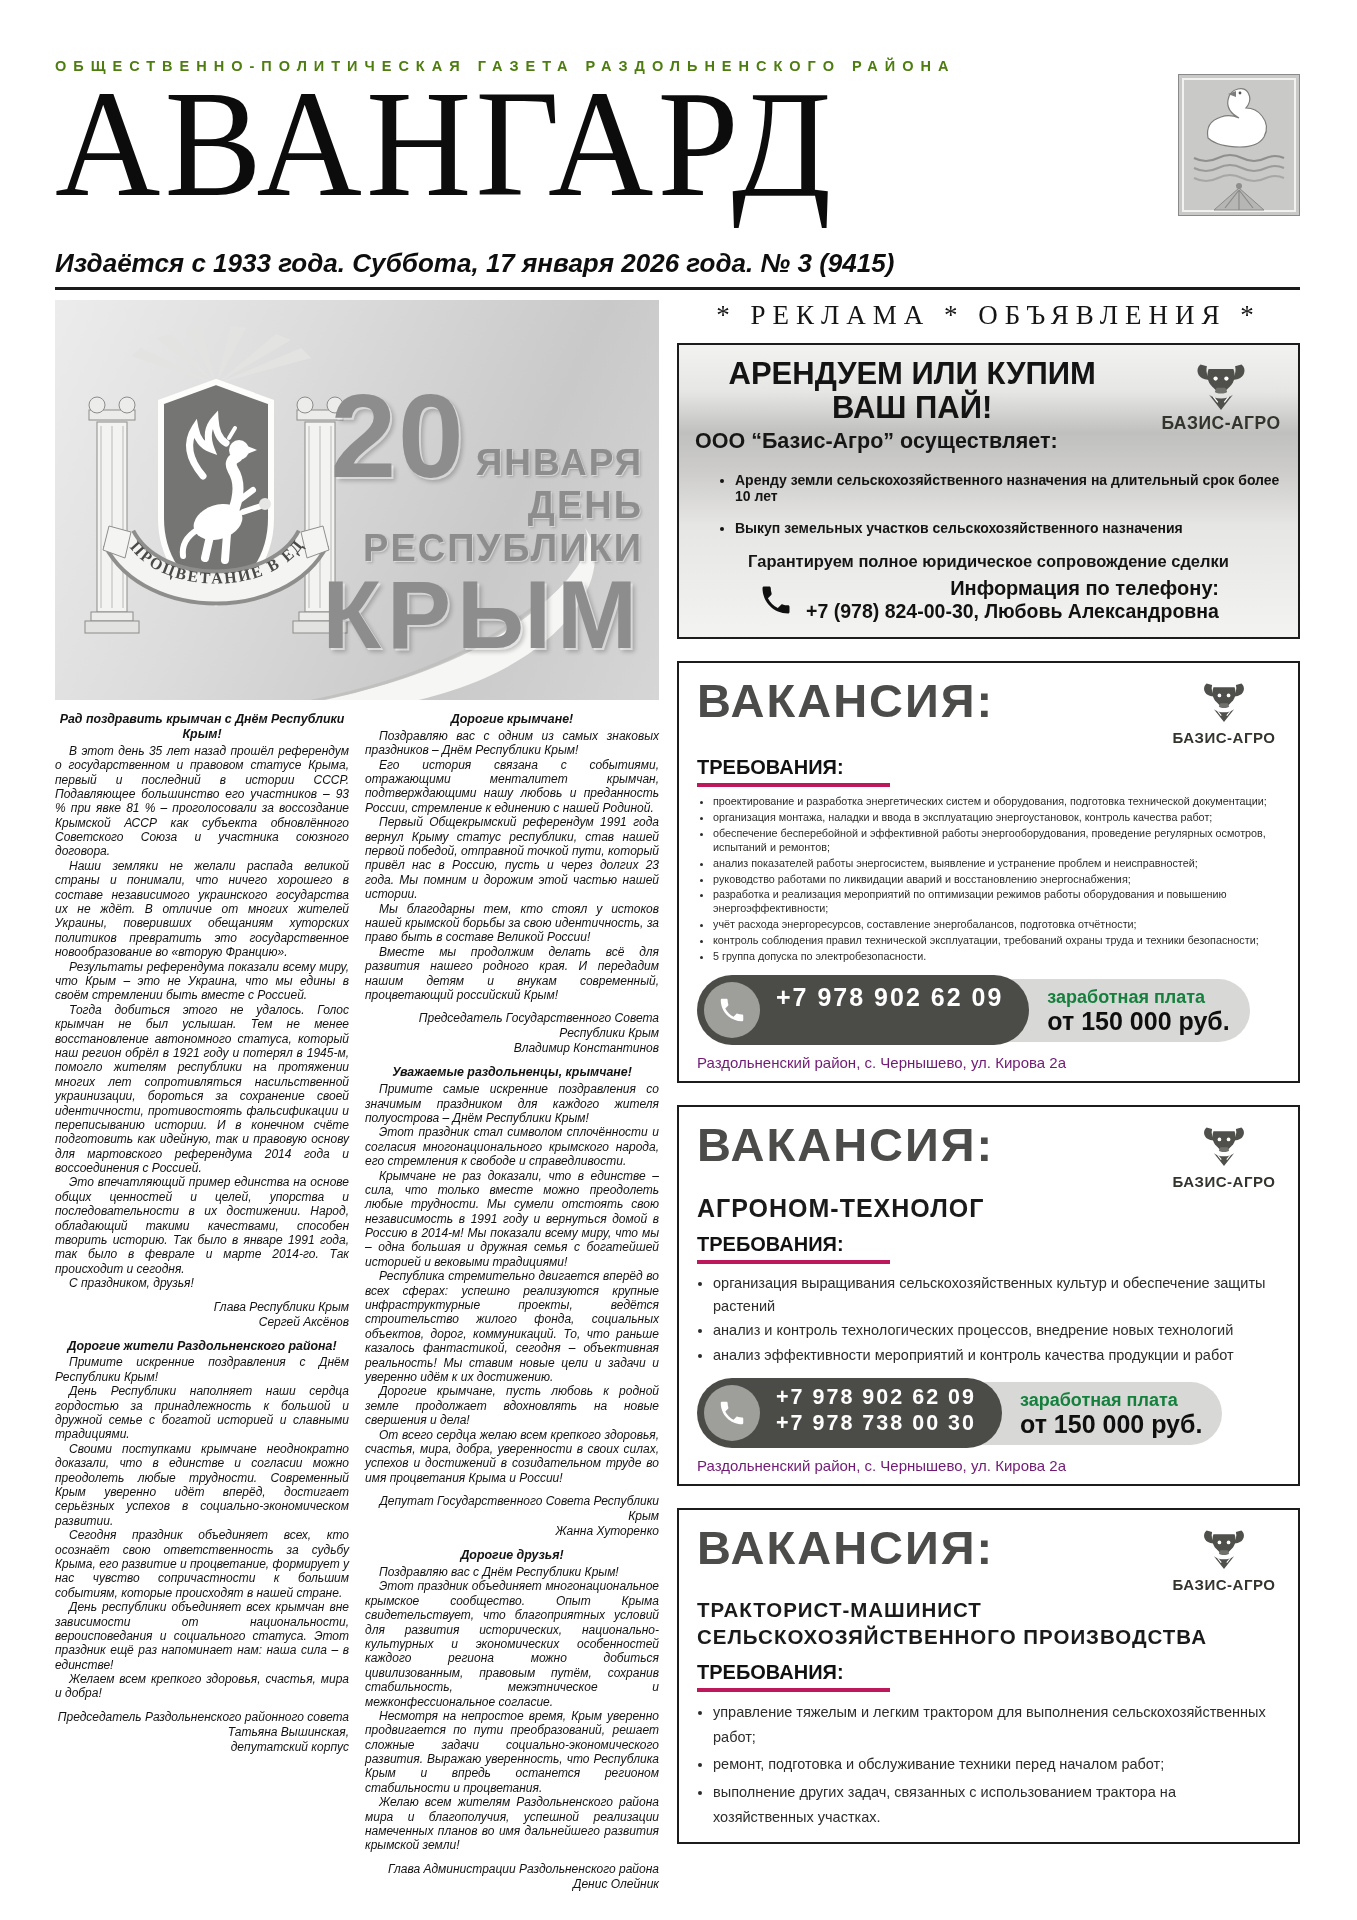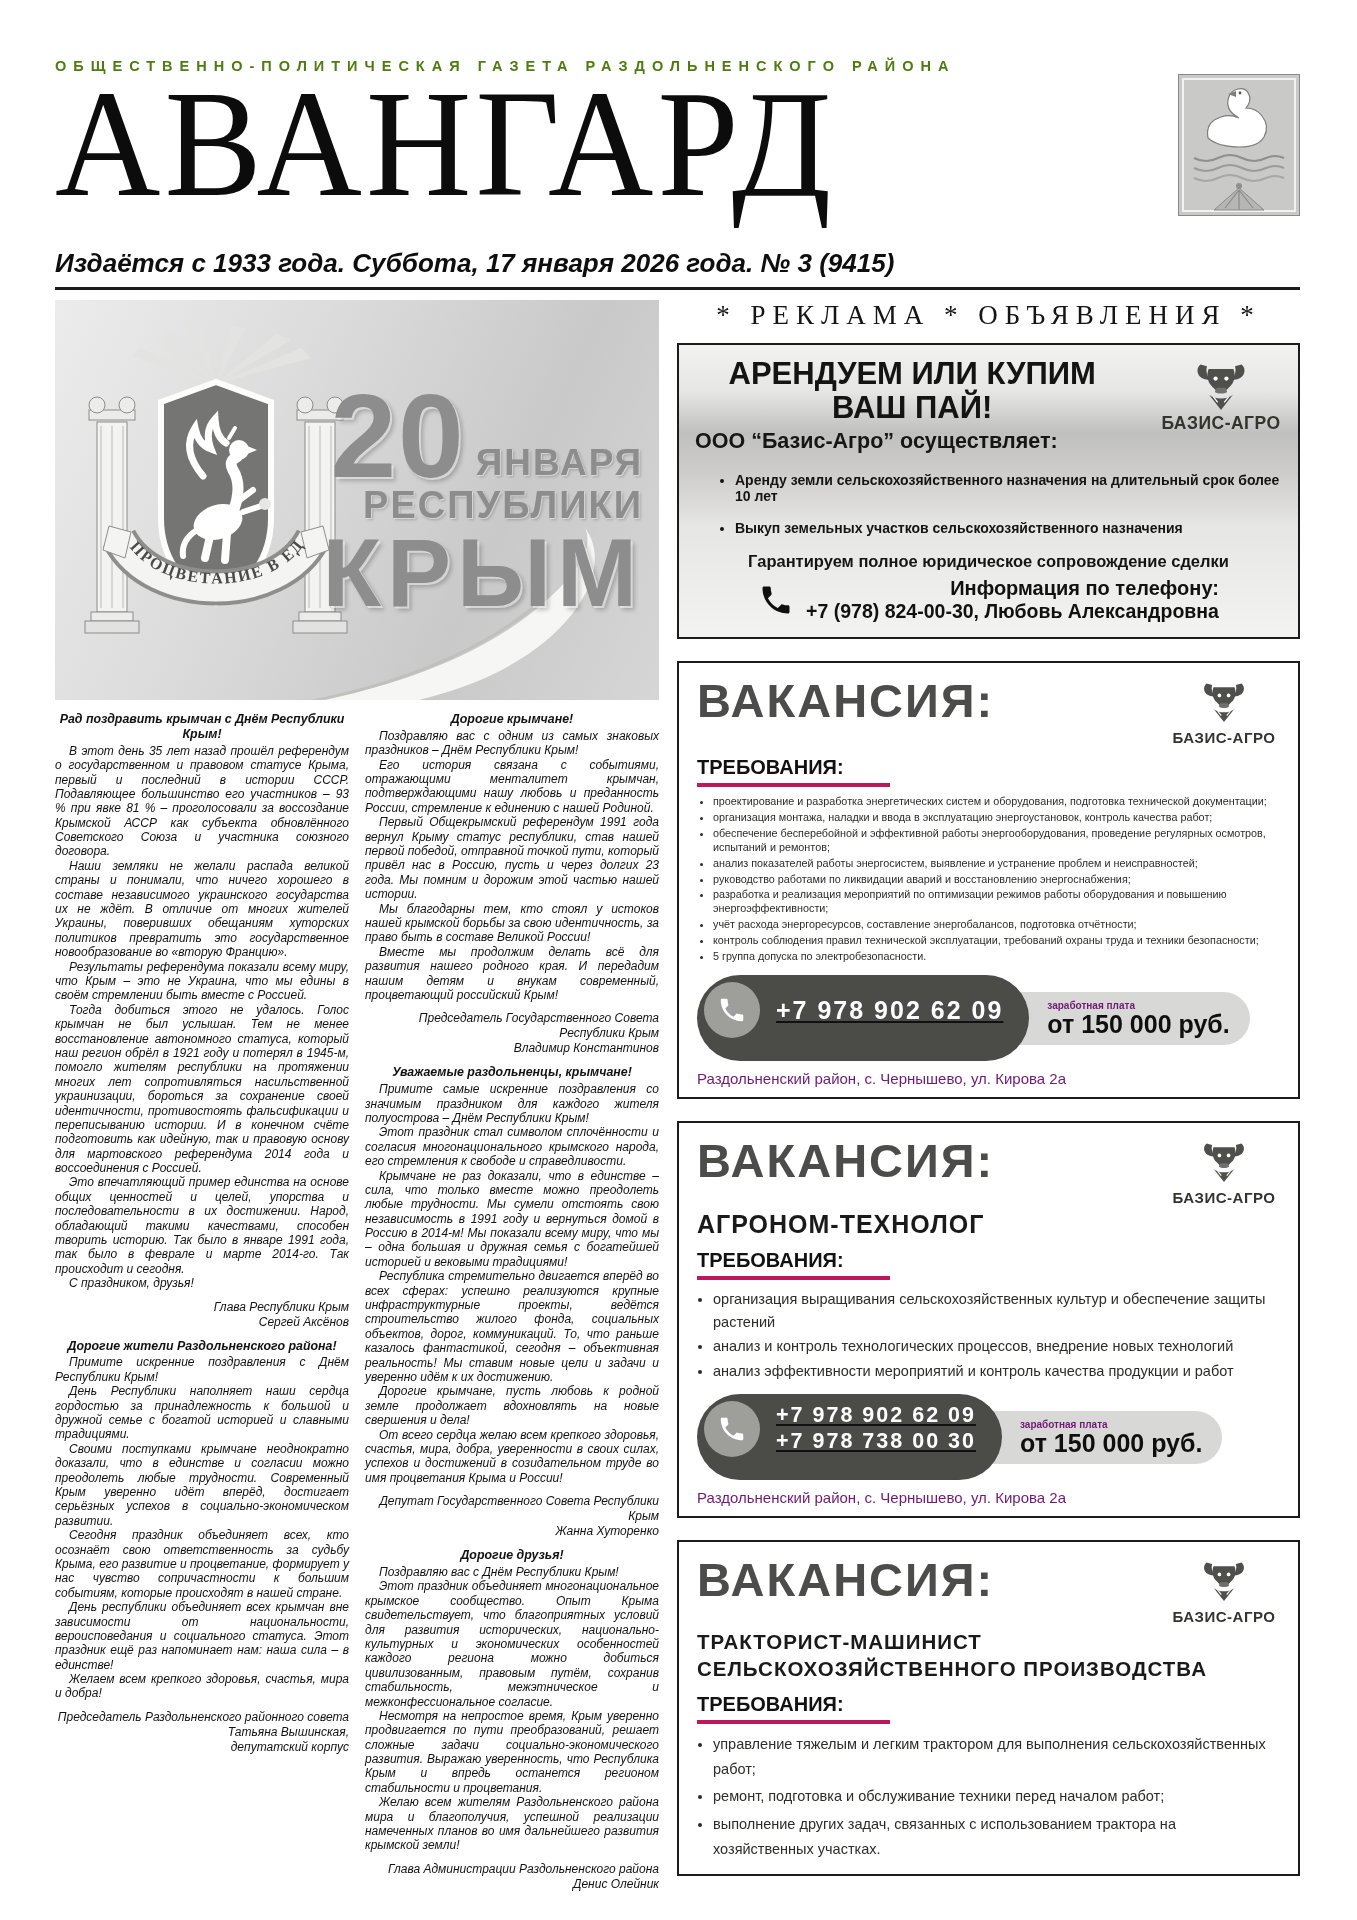--- a/index.html
+++ b/index.html
@@ -64,26 +64,26 @@
   .pos-lg{font-size:30px;}
   .pos-md{font-size:25px;}
   .pos-sm{font-size:20.5px;line-height:1.3;}
   .req-label{font-weight:800;font-size:20px;margin-top:10px;display:inline-block;border-bottom:4px solid #be185d;padding:0 46px 4px 0;}
   .reqs{margin:8px 0 0 16px;padding:0;color:#2c2c2a;}
   .reqs li{margin-bottom:2px;}
   .reqs-dense{font-size:10.8px;line-height:1.28;}
   .reqs-mid{font-size:14.5px;line-height:1.55;}
   .reqs-loose{font-size:14.5px;line-height:1.75;}
   .phone-row{display:flex;align-items:center;margin-top:12px;}
-  .pill{background:#4b4b48;border-radius:46px;display:flex;align-items:center;padding:7px 26px 23px 7px;position:relative;z-index:2;flex:none;text-decoration:underline;}
+  .pill{background:#4b4b48;border-radius:46px;display:flex;padding:7px 26px 7px 7px;position:relative;z-index:2;flex:none;}
   .pill-circle{width:56px;height:56px;border-radius:50%;background:#9e9e9b;display:flex;align-items:center;justify-content:center;margin-right:16px;flex:none;}
   .pill-nums{color:#fff;font-weight:800;font-size:25px;letter-spacing:2px;line-height:1.2;white-space:nowrap;}
   .pill-nums.two .phone-number{font-size:21.5px;}
   .salary{background:#d8d8d6;border-radius:0 42px 42px 0;margin-left:-36px;padding:8px 20px 8px 54px;z-index:1;min-width:0;}
-  .salary-label{font-weight:800;font-size:10px;color:#701a75;white-space:nowrap;}
+  .salary-label{font-weight:800;font-size:18px;color:#15803d;white-space:nowrap;}
   .salary-value{font-weight:800;font-size:25px;color:#0f0f0f;line-height:1.05;white-space:nowrap;}
   .vac-addr{text-align:left;color:#701a75;font-size:15px;margin-top:9px;}
 </style>
 </head>
 <body>
 
 <svg width="0" height="0" style="position:absolute" aria-hidden="true">
   <symbol id="sym-bull" viewBox="0 0 48 50">
     <path d="M5 7 C0 11 2 19 9 20.5 L14.5 21.5 C11 17.5 9.8 13 11 8.5 Z" fill="#4f4f4c"></path>
     <path d="M43 7 C48 11 46 19 39 20.5 L33.5 21.5 C37 17.5 38.2 13 37 8.5 Z" fill="#4f4f4c"></path>
@@ -189,20 +189,21 @@
         <svg class="swoosh" width="520" height="190" viewBox="0 0 520 190">
           <path d="M0 180 C150 195 300 150 380 90 C430 52 450 20 440 0 C470 40 430 110 340 150 C250 190 100 200 0 190 Z" fill="#fafaf9" opacity="0.92"></path>
           <path d="M30 186 C180 186 320 140 400 70" stroke="#bdbdbb" stroke-width="3" fill="none" opacity="0.8"></path>
         </svg>
 
         <div class="poster-text">
           <div class="p-date-row">
             <span class="p20">20</span>
             <span class="pmonth">ЯНВАРЯ</span>
           </div>
+          <div class="pden">ДЕНЬ</div>
           <div class="prep">РЕСПУБЛИКИ</div>
           <div class="pkrym">КРЫМ</div>
         </div>
       </div>
 
       <div class="cols">
         <div class="col">
           <article>
             <h3 class="a-head">Рад поздравить крымчан с Днём Республики Крым!</h3>
             <div>

